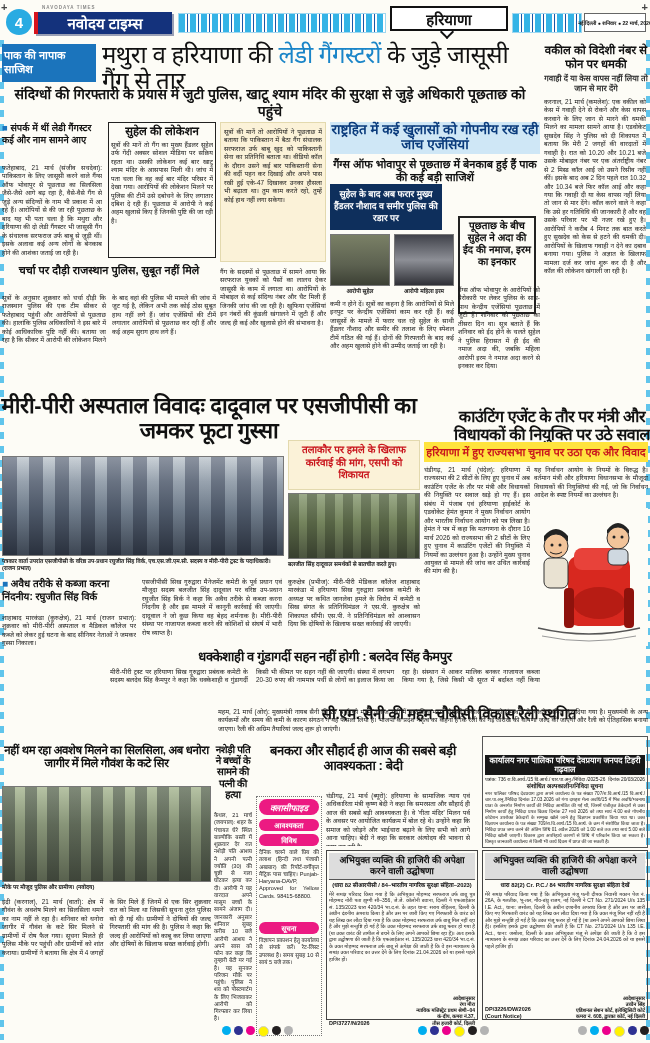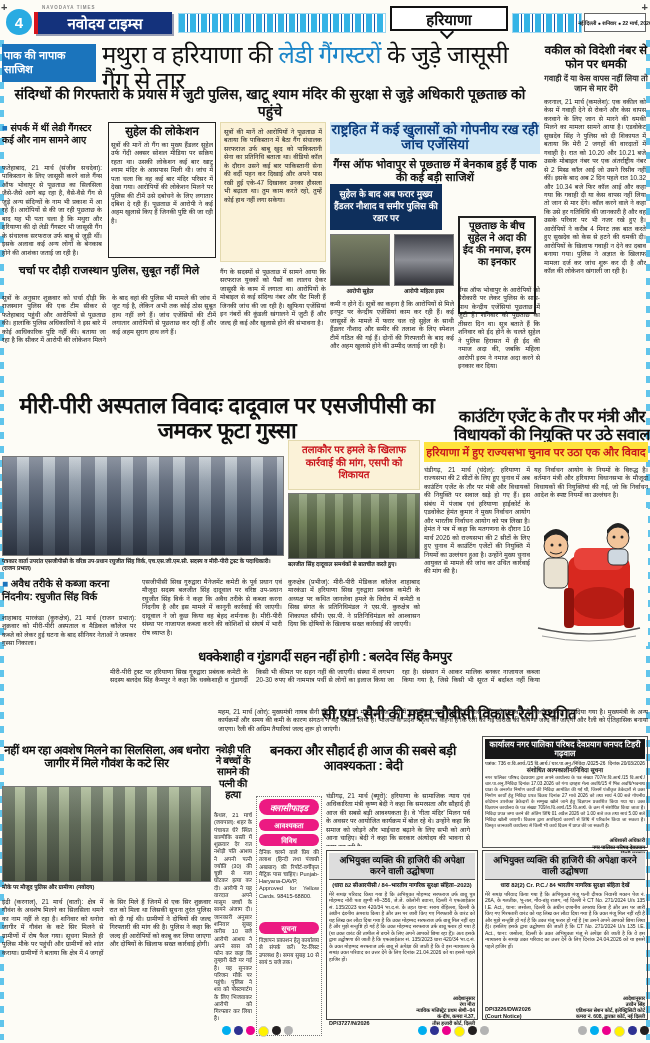--- a/index.html
+++ b/index.html
@@ -54,21 +54,21 @@
           background-blend-mode:multiply;}
   .mug1{background:linear-gradient(180deg,#7a8066 0%,#5c6150 60%,#3c4034 100%);}
   .mug2{background:linear-gradient(180deg,#40424a 0%,#8d8f96 50%,#2f3036 100%);}
   .cap{font-size:5.8px;font-weight:bold;color:#222;line-height:1.2;}
   .bighead{font-weight:bold;text-align:center;line-height:1.12;letter-spacing:-.4px;}
   .yellow{background:#ffe33e;color:#c9161d;font-weight:bold;font-size:11px;display:flex;
           align-items:center;justify-content:center;text-align:center;line-height:1.1;}
   .pill{background:#ec1a82;color:#fff;font-weight:bold;text-align:center;border-radius:8px;
         display:flex;align-items:center;justify-content:center;}
   .tbar{background:#181818;color:#fff;font-weight:bold;font-size:8px;display:flex;align-items:center;
-        justify-content:center;text-align:center;line-height:1.15;padding:1px;}
+        justify-content:center;text-align:center;line-height:1.15;padding:1px;margin-top:16px;}
   .ctitle{font-weight:bold;font-size:9px;text-align:center;line-height:1.2;background:#ddd;
           border-bottom:1px solid #555;padding:2px;}
   .dots{display:flex;gap:3px;}
   .dot{width:9px;height:9px;border-radius:50%;}
   .d1{background:#00aeef}.d2{background:#2e3192}.d3{background:#ec008c}.d4{background:#fff200;border:.5px solid #ccc}
   .d5{background:#231f20}.d6{background:#b3b3b3}
 </style>
 </head>
 <body>
 
@@ -129,21 +129,21 @@
     <div class="abs cap" style="left:394px;top:288px;width:60px;text-align:center;">आरोपी महिला इरम</div>
     <p class="abs bt" style="left:330px;top:300px;width:124px;height:90px;margin:0;">कमी न होने दें। सूत्रों का कहना है कि आरोपियों से मिले इनपुट पर केन्द्रीय एजेंसियां काम कर रही हैं। कई जासूसों के मामले में फरार चल रहे सुहेल के साथी हैंडलर नौशाद और समीर की तलाश के लिए स्पेशल टीमें गठित की गई हैं। दोनों की गिरफ्तारी के बाद कई और अहम खुलासे होने की उम्मीद जताई जा रही है।</p>
 
     <div class="abs boxed" style="left:458px;top:184px;width:78px;height:98px;border-width:2px;margin-top:32px;">
       <div class="boxhead" style="font-size:10px;">पूछताछ के बीच सुहेल ने अदा की ईद की नमाज, इरम का इनकार</div>
     </div>
     <p class="abs bt" style="left:458px;top:286px;width:82px;height:104px;margin:0;">गैंग्स ऑफ भोवापुर के आरोपियों को पैरोकारी पर लेकर पुलिस के साथ-साथ केन्द्रीय एजेंसियां पूछताछ में जुटी हैं। शनिवार को पूछताछ का तीसरा दिन था। सूत्र बताते हैं कि शनिवार को ईद होने के चलते सुहेल ने पुलिस हिरासत में ही ईद की नमाज अदा की, जबकि महिला आरोपी इरम ने नमाज अदा करने से इनकार कर दिया।</p>
   </section>
 
   <section>
-    <h2 class="abs bighead" style="left:18px;top:394px;width:418px;height:58px;margin:0;font-size:22px;">मीरी-पीरी अस्पताल विवादः दादूवाल पर एसजीपीसी का जमकर फूटा गुस्सा</h2>
+    <h2 class="abs bighead" style="left:0;top:394px;width:418px;height:58px;margin:0;font-size:22px;">मीरी-पीरी अस्पताल विवादः दादूवाल पर एसजीपीसी का जमकर फूटा गुस्सा</h2>
     <div class="abs photo ph-group" style="left:2px;top:456px;width:282px;height:100px;"></div>
     <div class="abs cap" style="left:2px;top:558px;width:282px;">पत्रकार वार्ता उपरांत एसजीपीसी के वरिष्ठ उप-प्रधान रघुजीत सिंह विर्क, एच.एस.जी.एम.सी. सदस्य व मीरी-पीरी ट्रस्ट के पदाधिकारी। (राजन प्रभात)</div>
 
     <div class="abs cream" style="left:288px;top:440px;width:132px;height:50px;">
       <div class="redhead" style="font-size:10px;">तलाकौर पर हमले के खिलाफ कार्रवाई की मांग, एसपी को शिकायत</div>
     </div>
     <div class="abs photo ph-tala" style="left:288px;top:493px;width:132px;height:66px;"></div>
     <div class="abs cap" style="left:288px;top:561px;width:132px;">बलजीत सिंह दादूवाल समर्थकों से बातचीत करते हुए।</div>
 
     <h6 class="abs" style="left:2px;top:578px;width:134px;margin:0;font-size:10px;line-height:1.25;"><span class="sq">■</span> <span>अवैध तरीके से कब्जा करना निंदनीय: रघुजीत सिंह विर्क</span></h6>

